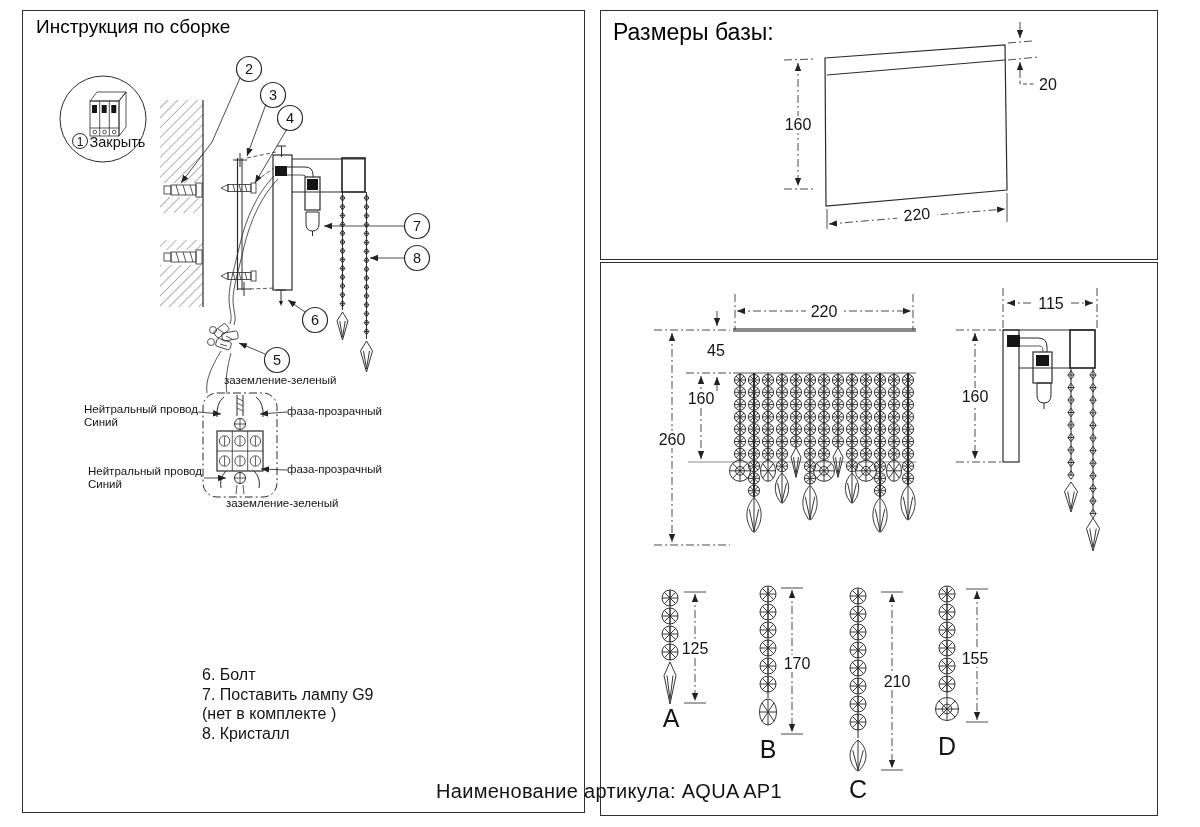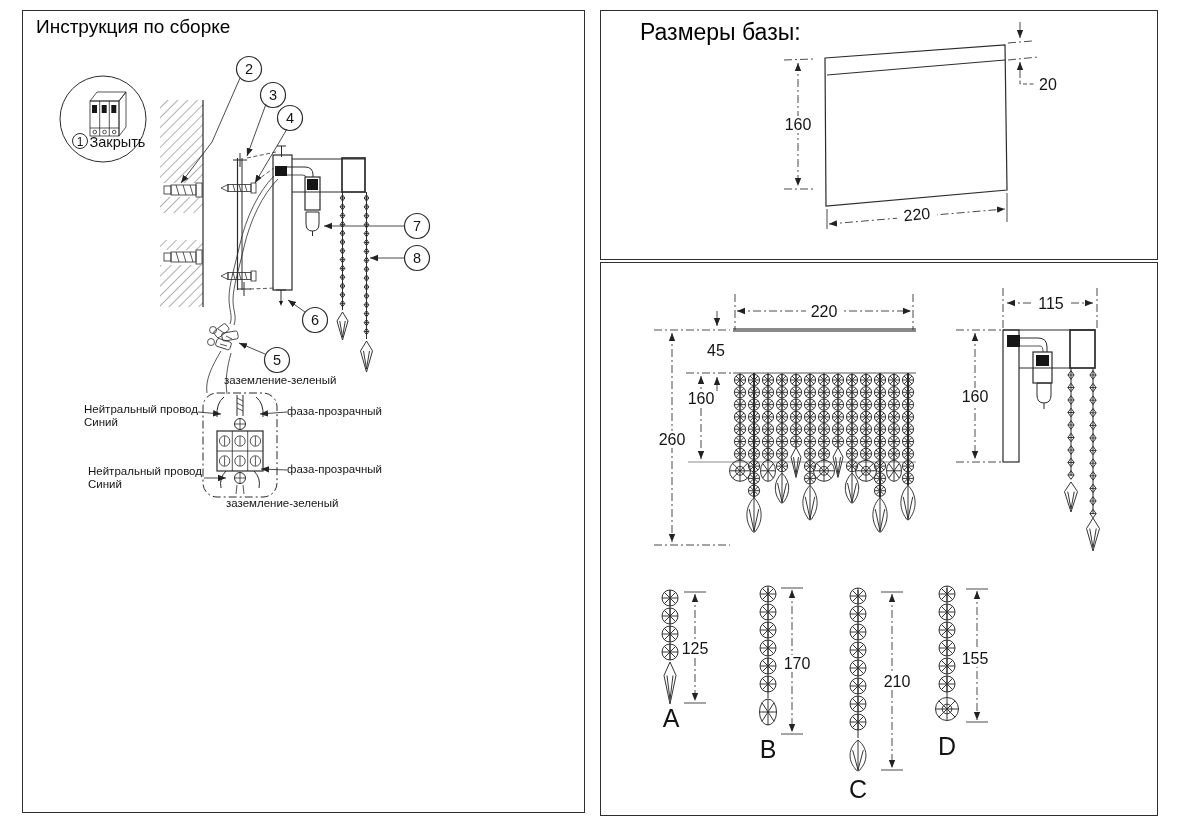--- a/index.html
+++ b/index.html
@@ -5,21 +5,21 @@
   :root{ --line:#2b2b2b; --bar:#8a8a8a; --hatch:#6f6f6f; }
   html,body{margin:0;padding:0;background:#fff;}
   .page{position:relative;width:1200px;height:827px;background:#fff;overflow:hidden;
         font-family:"Liberation Sans",sans-serif;color:#141414;}
   .panel{position:absolute;border:1.2px solid #2f2f2f;background:#fff;}
   .panel-left{left:22px;top:10px;width:561px;height:801px;}
   .panel-base{left:600px;top:10px;width:556px;height:248px;}
   .panel-overall{left:600px;top:262px;width:556px;height:552px;}
   .title{position:absolute;white-space:nowrap;color:#000000;}
   .t-left{left:36px;top:16px;font-size:19px;}
-  .t-base{left:640px;top:19px;font-size:23px;}
+  .t-base{left:613px;top:19px;font-size:23px;}
   .t-overall{left:611px;top:267px;font-size:23px;}
   .txt{position:absolute;white-space:pre-line;color:#141414;}
   .instr{left:202px;width:236px;font-size:16px;line-height:19.5px;}
   .i1{top:546px;} .i2{top:665px;}
   .wlbl{font-size:11.5px;line-height:12.5px;}
   .w-gt{left:224px;top:374px;} .w-nt{left:84px;top:403px;} .w-pt{left:287px;top:405px;}
   .w-nb{left:88px;top:465px;} .w-pb{left:287px;top:463px;} .w-gb{left:226px;top:497px;}
   .footer-art{left:436px;top:780px;font-size:20px;letter-spacing:.3px;white-space:nowrap;}
   svg#draw{position:absolute;left:0;top:0;}
   .ln{stroke:var(--line);stroke-width:1;fill:none}
@@ -1246,14 +1246,19 @@
 
   <div class="txt wlbl w-gt">заземление-зеленый</div>
   <div class="txt wlbl w-nt">Нейтральный провод
 Синий</div>
   <div class="txt wlbl w-pt">фаза-прозрачный</div>
   <div class="txt wlbl w-nb">Нейтральный провод
 Синий</div>
   <div class="txt wlbl w-pb">фаза-прозрачный</div>
   <div class="txt wlbl w-gb">заземление-зеленый</div>
 
-
+  <div class="txt instr i2">6. Болт
+7. Поставить лампу G9
+(нет в комплекте )
+8. Кристалл</div>
+
+  <div class="txt footer-art">Наименование артикула: AQUA AP1</div>
 </div>
 
 </body></html>

